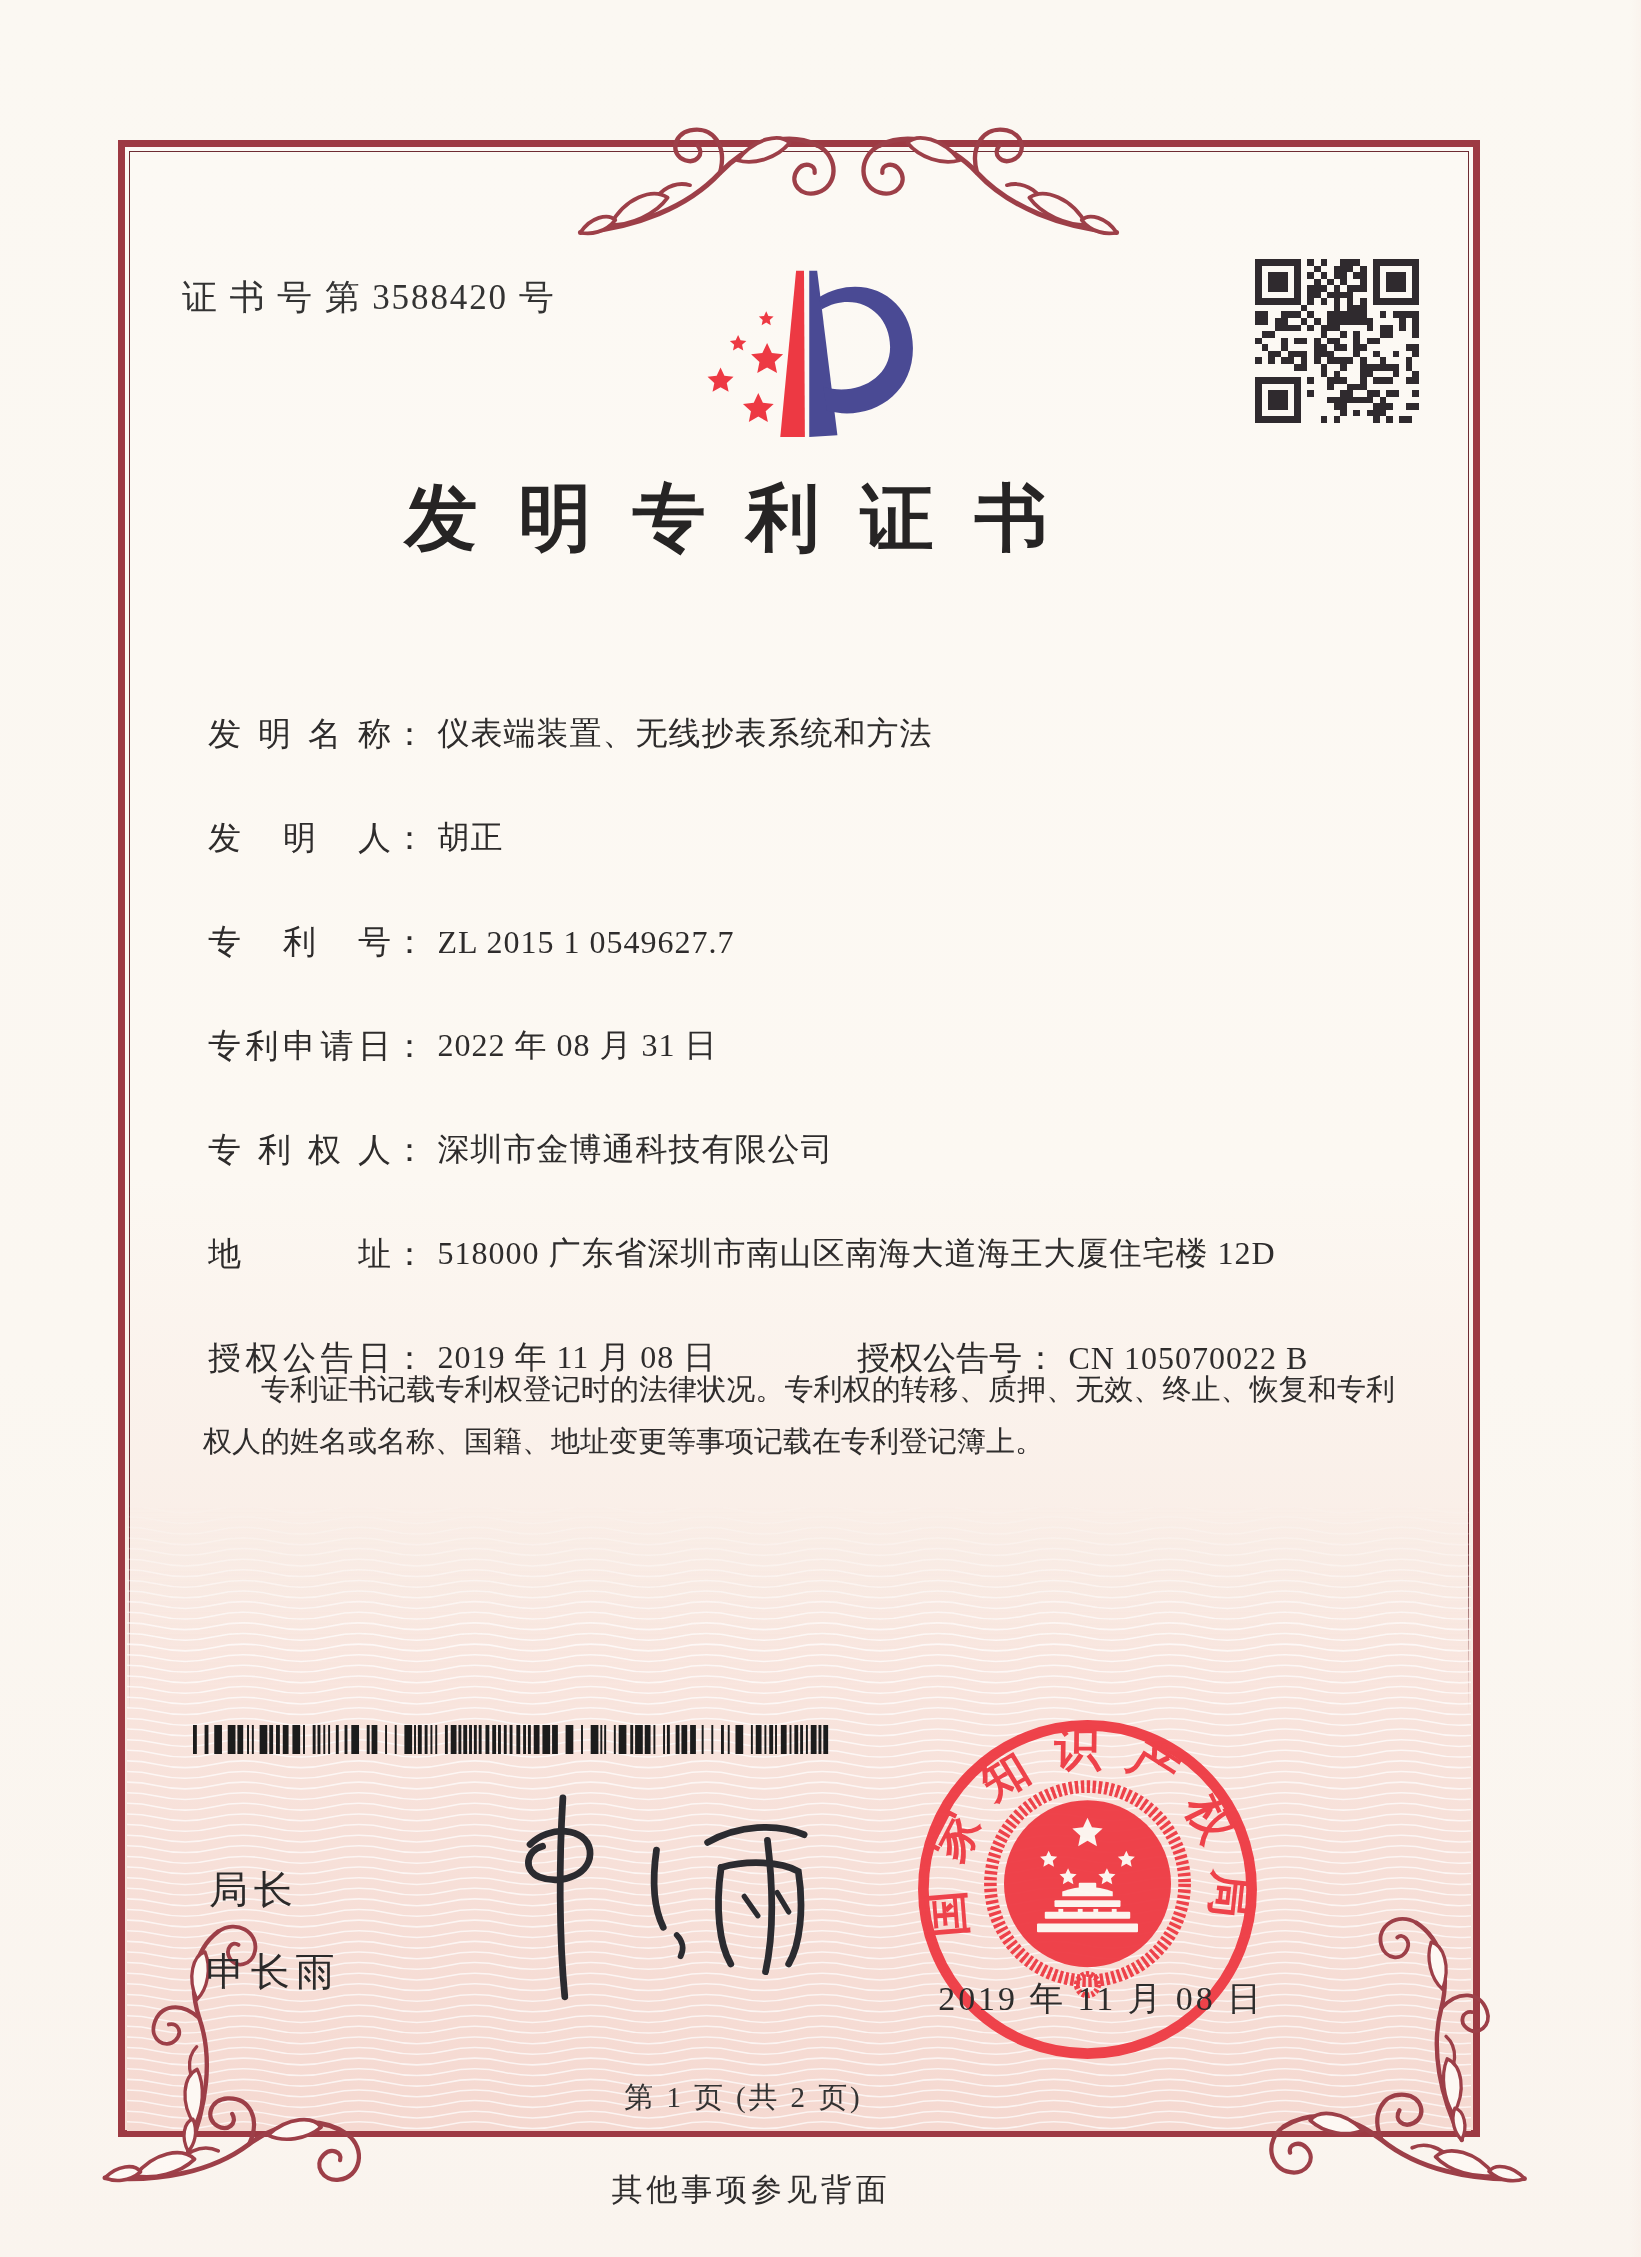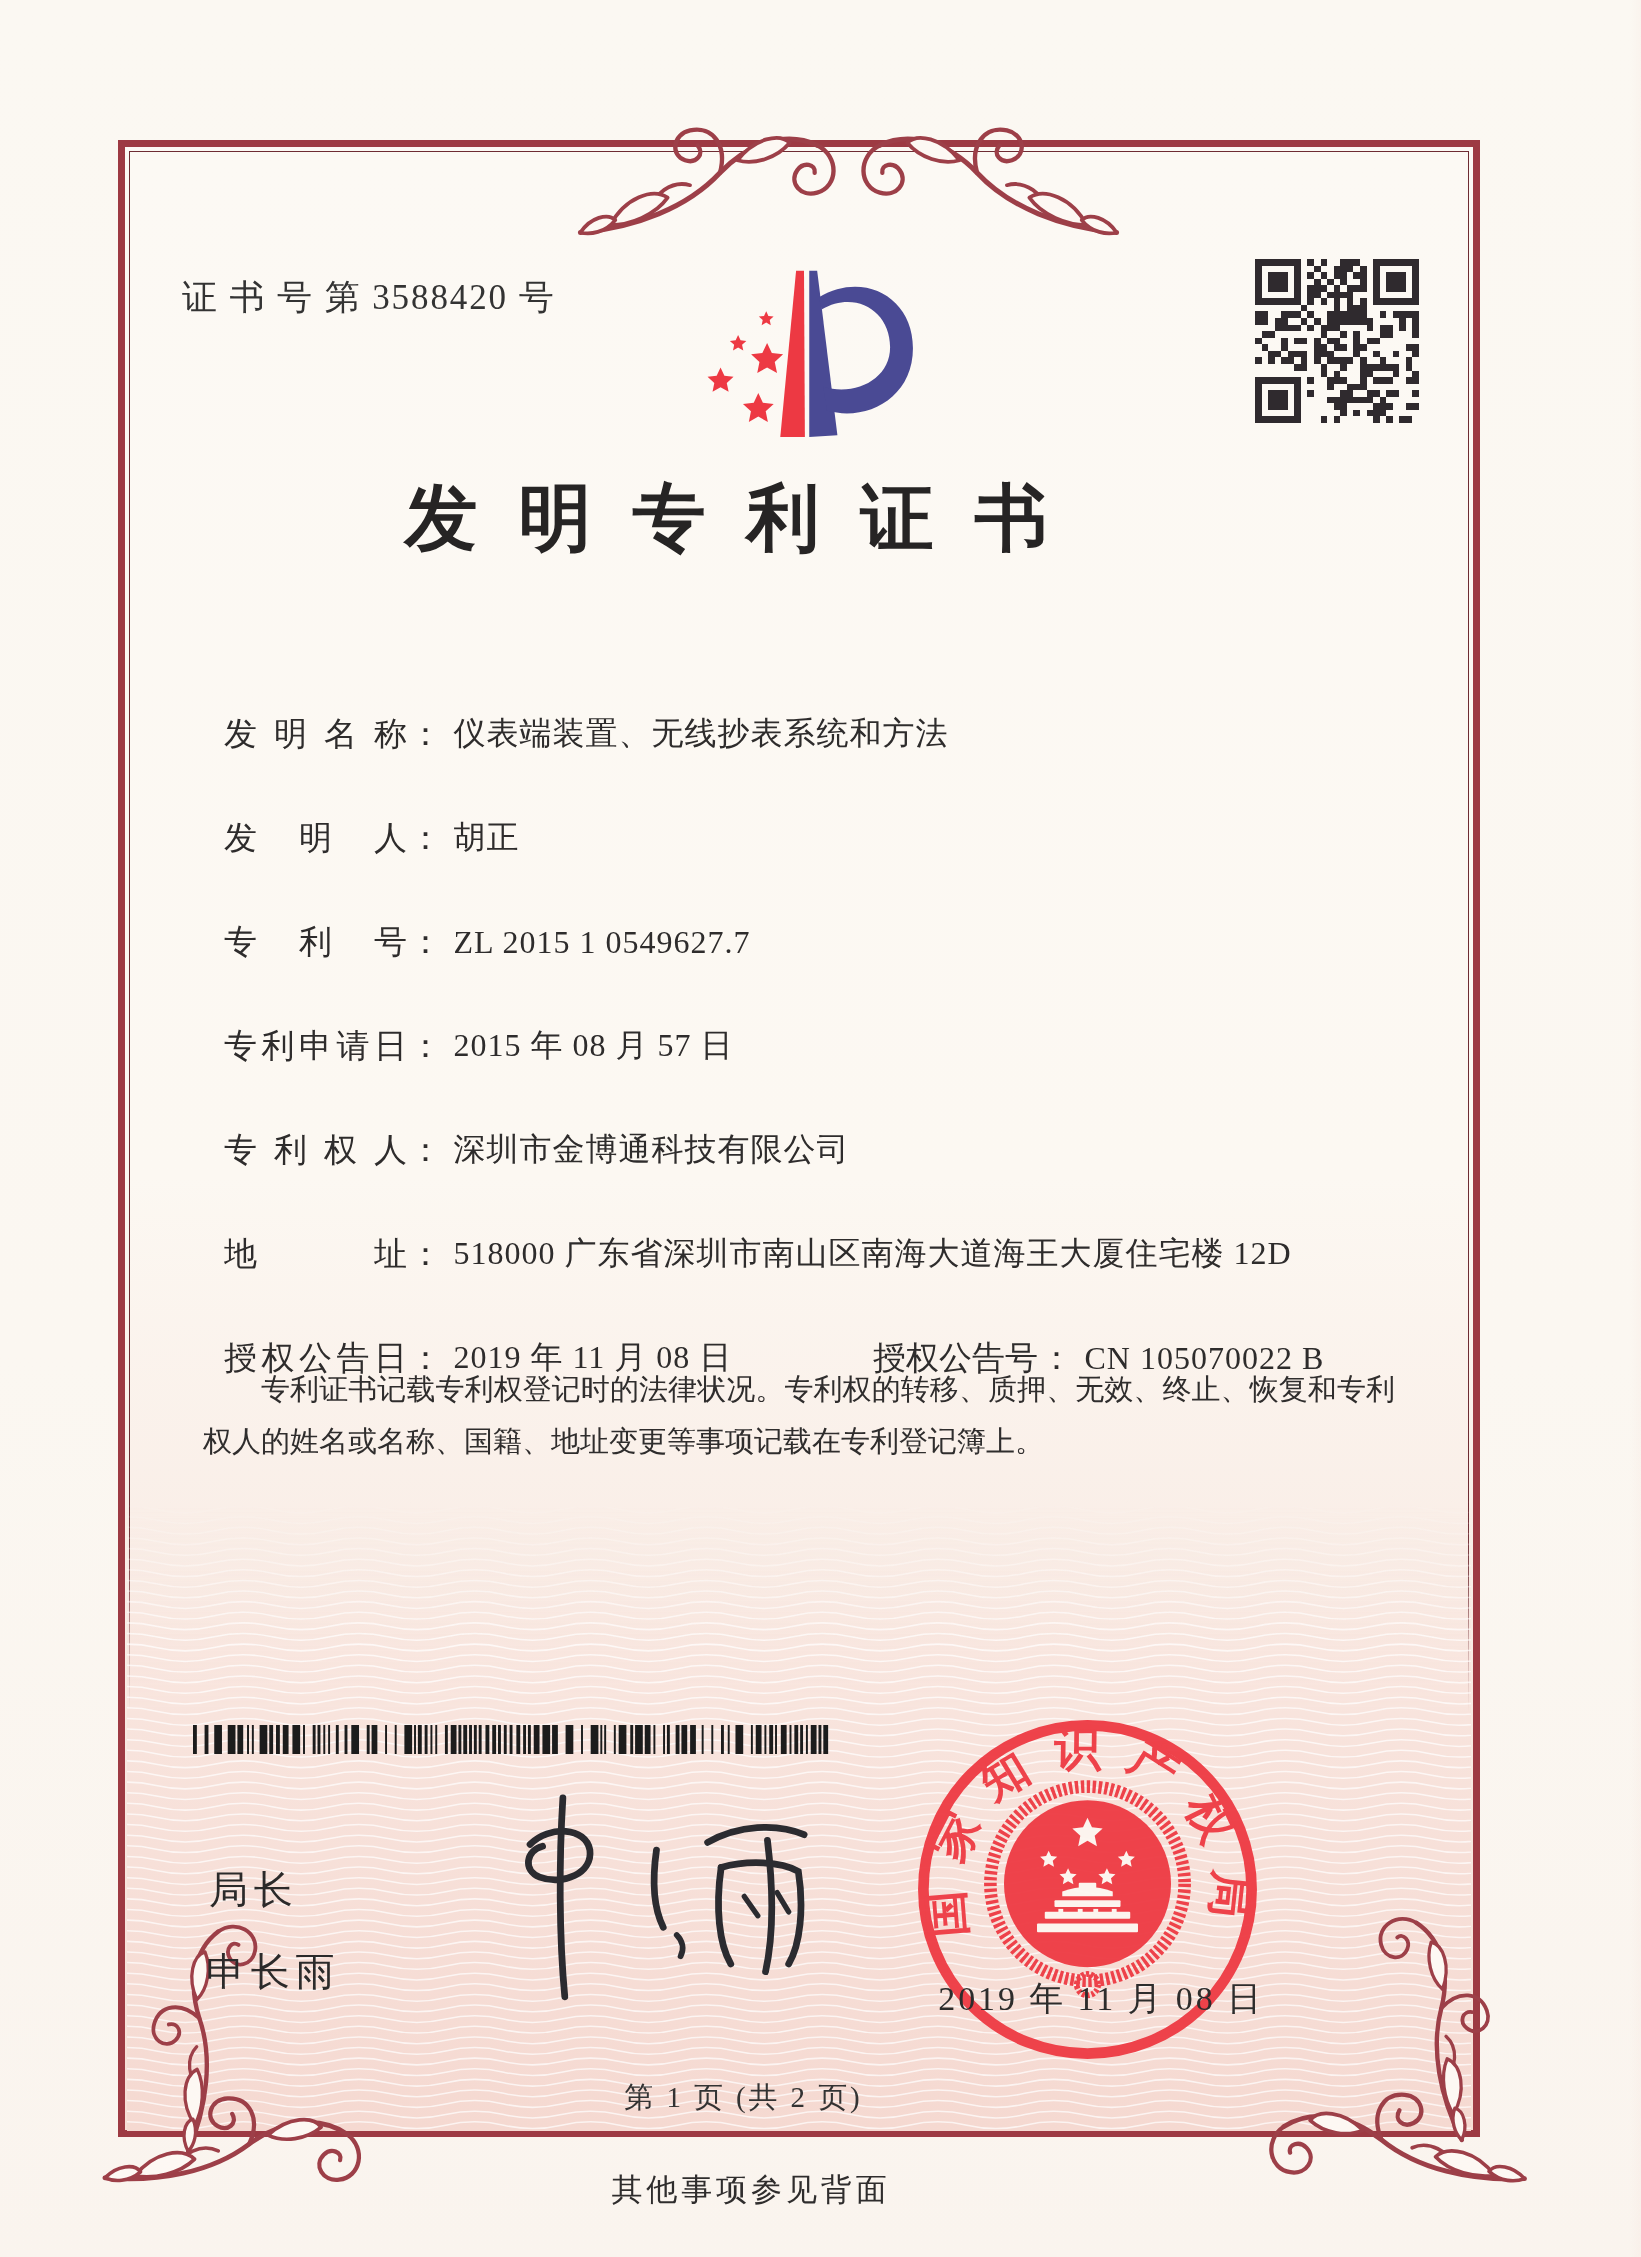--- a/index.html
+++ b/index.html
@@ -24,21 +24,21 @@
   
   .orn{position:absolute;transform-origin:50% 50%;}
   
   .cert-no{position:absolute;left:182px;top:274px;font-size:35px;letter-spacing:1.9px;color:#333;}
   .logo{position:absolute;left:681px;top:247px;width:246px;height:205px;}
   .qr{position:absolute;left:1255px;top:259px;width:164px;height:164px;}
   .title{position:absolute;left:118px;top:470px;width:1348px;text-align:center;
     font-size:73px;font-weight:bold;letter-spacing:41px;color:#262424;
     text-indent:41px;margin-left:-66px;}
   
-  .fields{position:absolute;left:208px;top:682px;width:1241px;font-size:33px;color:#2e2c2c;margin-left:16px;}
+  .fields{position:absolute;left:208px;top:682px;width:1241px;font-size:33px;color:#2e2c2c;}
   .frow{position:relative;height:104px;display:flex;align-items:center;}
   .flabel{display:inline-block;width:183px;text-align:justify;text-align-last:justify;}
   .fcolon{margin-left:1.9px;}
   .fvalue{margin-left:11.6px;font-size:32px;letter-spacing:1px;white-space:nowrap;}
   .fpair2{position:absolute;left:649px;top:0;height:104px;display:flex;align-items:center;text-align:right;}
   
   .paras{position:absolute;left:203px;top:1363px;width:1192px;font-size:29px;line-height:52px;
     color:#2f2d2d;text-align:justify;}
   .paras p{margin:0;text-indent:58px;}
   
@@ -500,21 +500,21 @@
         <span class="fvalue">胡正</span>
       </div>
       <div class="frow">
         <span class="flabel">专利号</span>
         <span class="fcolon">：</span>
         <span class="fvalue">ZL 2015 1 0549627.7</span>
       </div>
       <div class="frow">
         <span class="flabel">专利申请日</span>
         <span class="fcolon">：</span>
-        <span class="fvalue">2015 年 08 月 57 日</span>
+        <span class="fvalue">2022 年 08 月 31 日</span>
       </div>
       <div class="frow">
         <span class="flabel">专利权人</span>
         <span class="fcolon">：</span>
         <span class="fvalue">深圳市金博通科技有限公司</span>
       </div>
       <div class="frow">
         <span class="flabel">地址</span>
         <span class="fcolon">：</span>
         <span class="fvalue">518000 广东省深圳市南山区南海大道海王大厦住宅楼 12D</span>

